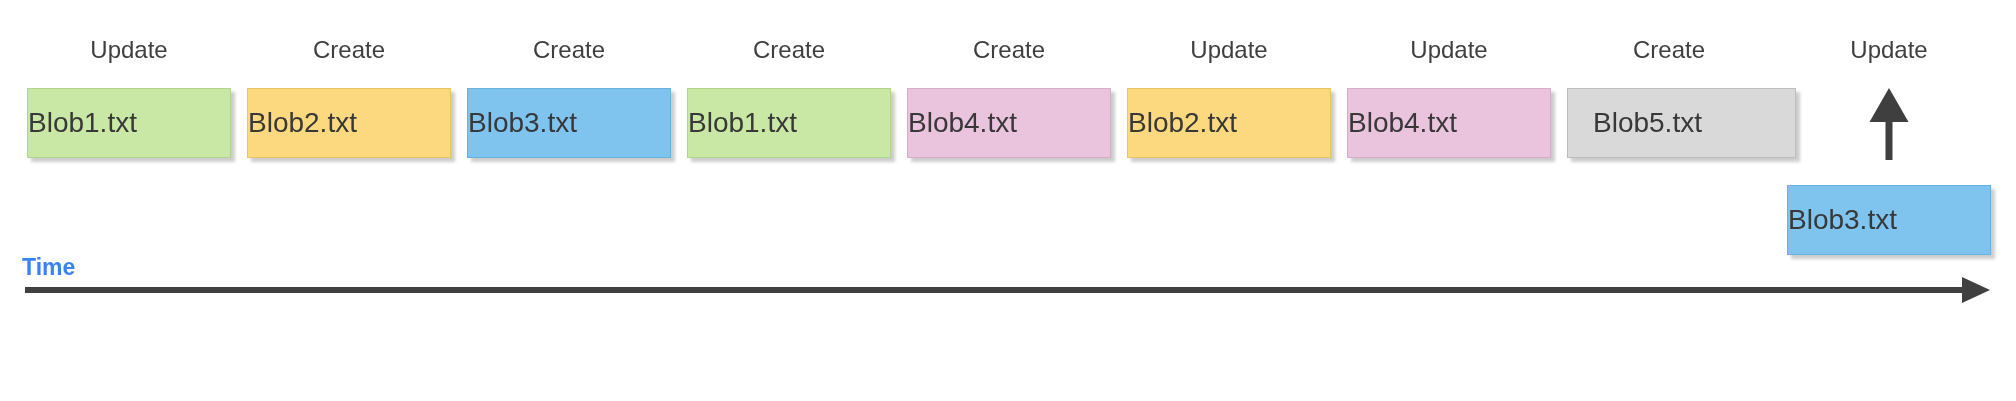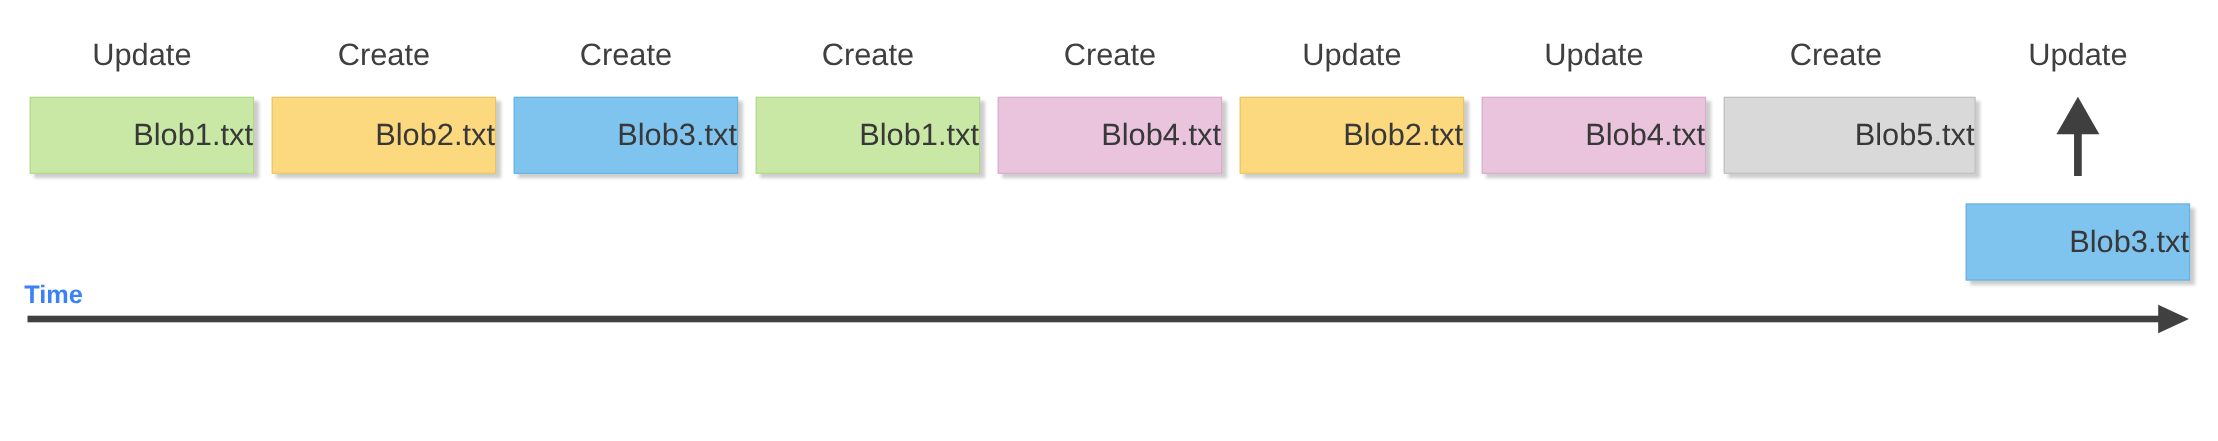--- a/index.html
+++ b/index.html
@@ -20,30 +20,30 @@
   .col { position: absolute; top: 0; width: 204px; height: 401px; }
   .col1 { left: 27px; }   .col2 { left: 247px; }  .col3 { left: 467px; }
   .col4 { left: 687px; }  .col5 { left: 907px; }  .col6 { left: 1127px; }
   .col7 { left: 1347px; } .col8 { left: 1567px; } .col9 { left: 1787px; }
 
   .op-label {
     position: absolute;
     top: 36px; left: 0; width: 100%;
     height: 28px; line-height: 28px;
     text-align: center;
-    font-size: 28px;
+    font-size: 24px;
     color: #3f3f3f;
     white-space: nowrap;
   }
   .blob-box {
     position: absolute;
     top: 88px; left: 0;
     width: 202px; height: 68px;
     line-height: 68px;
-    text-align: right;
+    text-align: left;
     font-size: 28px;
     color: #383838;
     border: 1px solid rgba(0,0,0,0.12);
     box-shadow: 4px 4px 3px rgba(0,0,0,0.20);
     white-space: nowrap;
   }
   .blob-box.appending { top: 185px; }
 
   .append-arrow {
     position: absolute;

